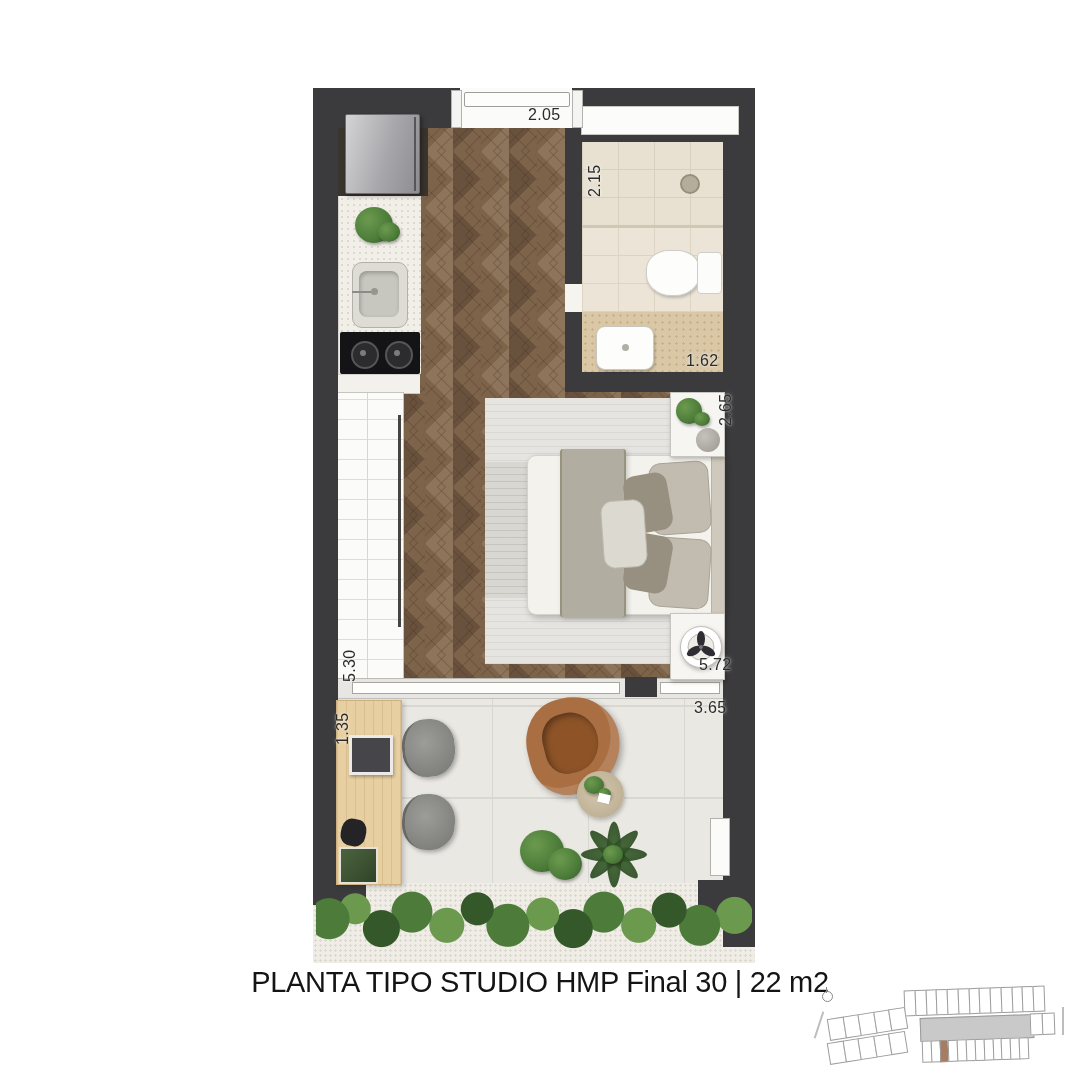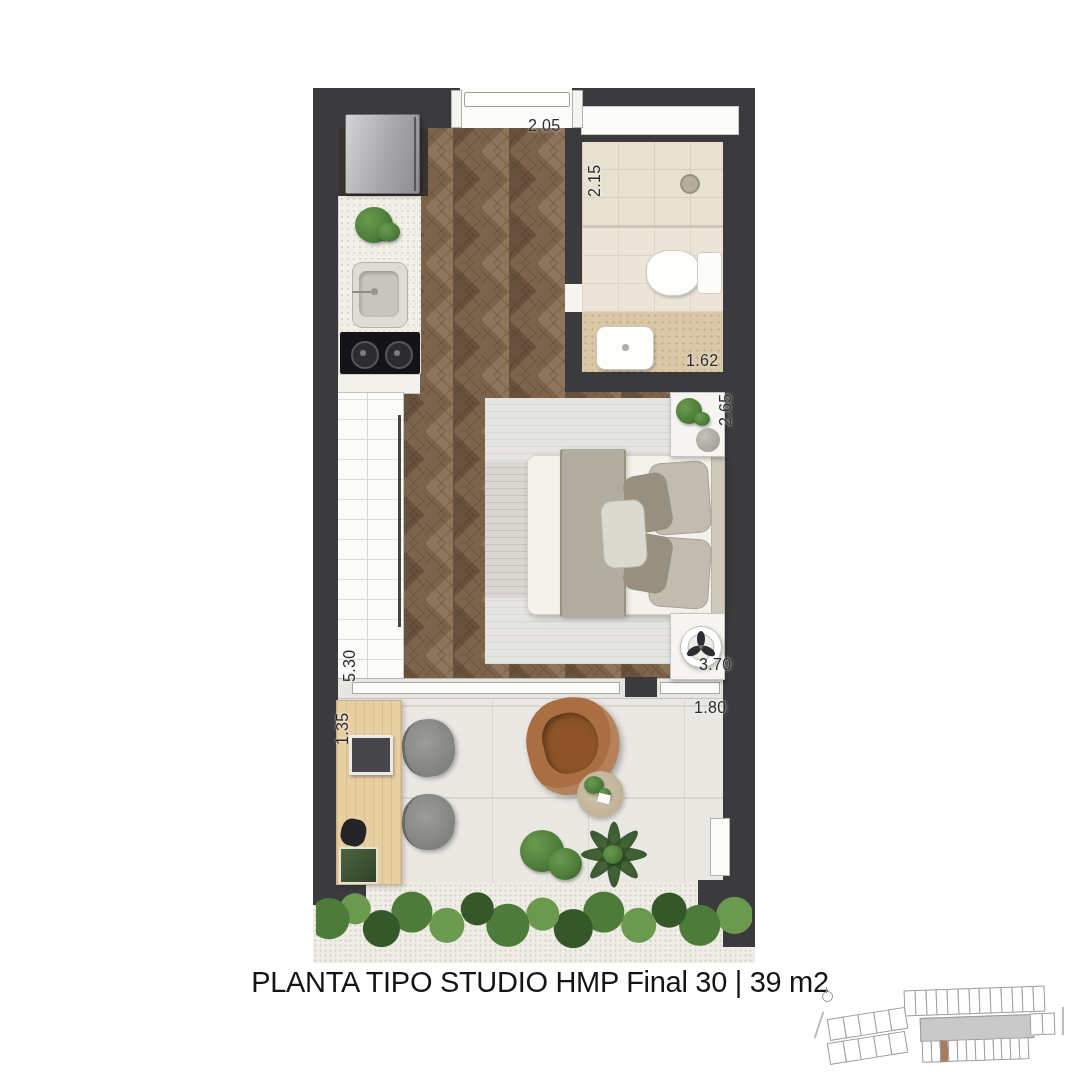--- a/index.html
+++ b/index.html
@@ -239,30 +239,30 @@
     <div class="frond" style="transform:rotate(0deg);"></div>
     <div class="frond" style="transform:rotate(45deg);"></div>
     <div class="frond" style="transform:rotate(90deg);"></div>
     <div class="frond" style="transform:rotate(135deg);"></div>
     <div class="plantc" style="left:33px;top:21px;width:20px;height:19px;"></div>
   </div>
   <div class="acniche"></div>
 
   <div class="planter-green"></div>
 
-  <span class="dim" style="left:528px;top:117px;">2.05</span>
+  <span class="dim" style="left:528px;top:106px;">2.05</span>
   <span class="dim dim-v" style="left:586px;top:197px;">2.15</span>
   <span class="dim" style="left:686px;top:352px;">1.62</span>
   <span class="dim dim-v" style="left:717px;top:426px;">2.65</span>
   <span class="dim dim-v" style="left:341px;top:682px;">5.30</span>
-  <span class="dim" style="left:699px;top:656px;">3.70</span>
+  <span class="dim" style="left:699px;top:656px;">5.72</span>
   <span class="dim dim-v" style="left:334px;top:745px;">1.35</span>
-  <span class="dim" style="left:694px;top:699px;">1.80</span>
-
-  <div class="caption">PLANTA TIPO STUDIO HMP Final 30 | 39 m2</div>
+  <span class="dim" style="left:694px;top:699px;">3.65</span>
+
+  <div class="caption">PLANTA TIPO STUDIO HMP Final 30 | 22 m2</div>
 
   <div class="keyplan">
     <div class="kp-north"></div>
     <div class="street" style="left:2px;top:28px;transform:rotate(18deg);"></div>
     <div class="street" style="left:246px;top:24px;"></div>
     <div class="kp-row" style="left:88px;top:5px;width:140px;height:26px;transform:rotate(-2deg);">
         <div class="kp-cell"></div>
         <div class="kp-cell"></div>
         <div class="kp-cell"></div>
         <div class="kp-cell"></div>

